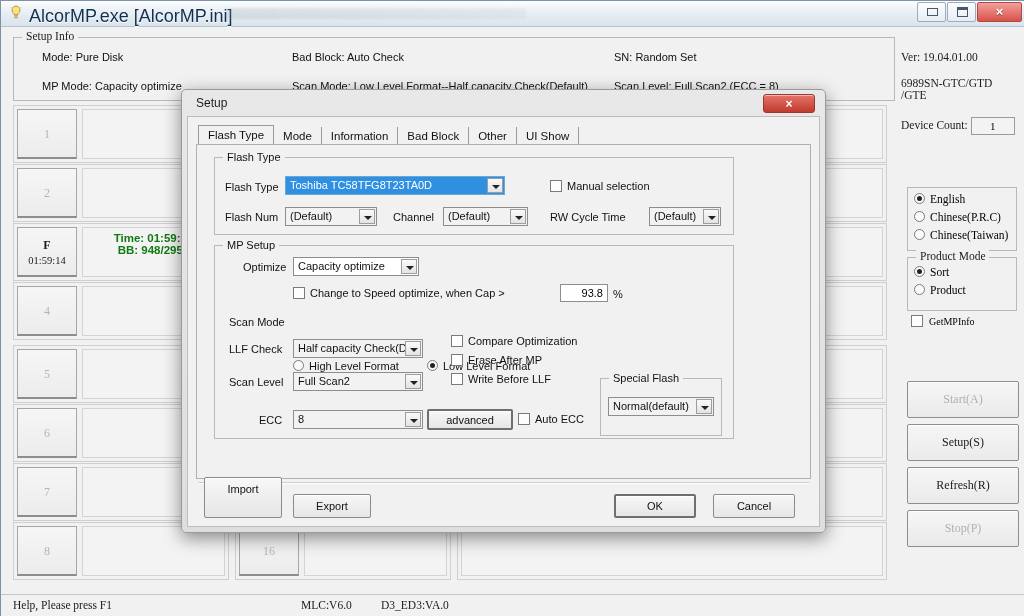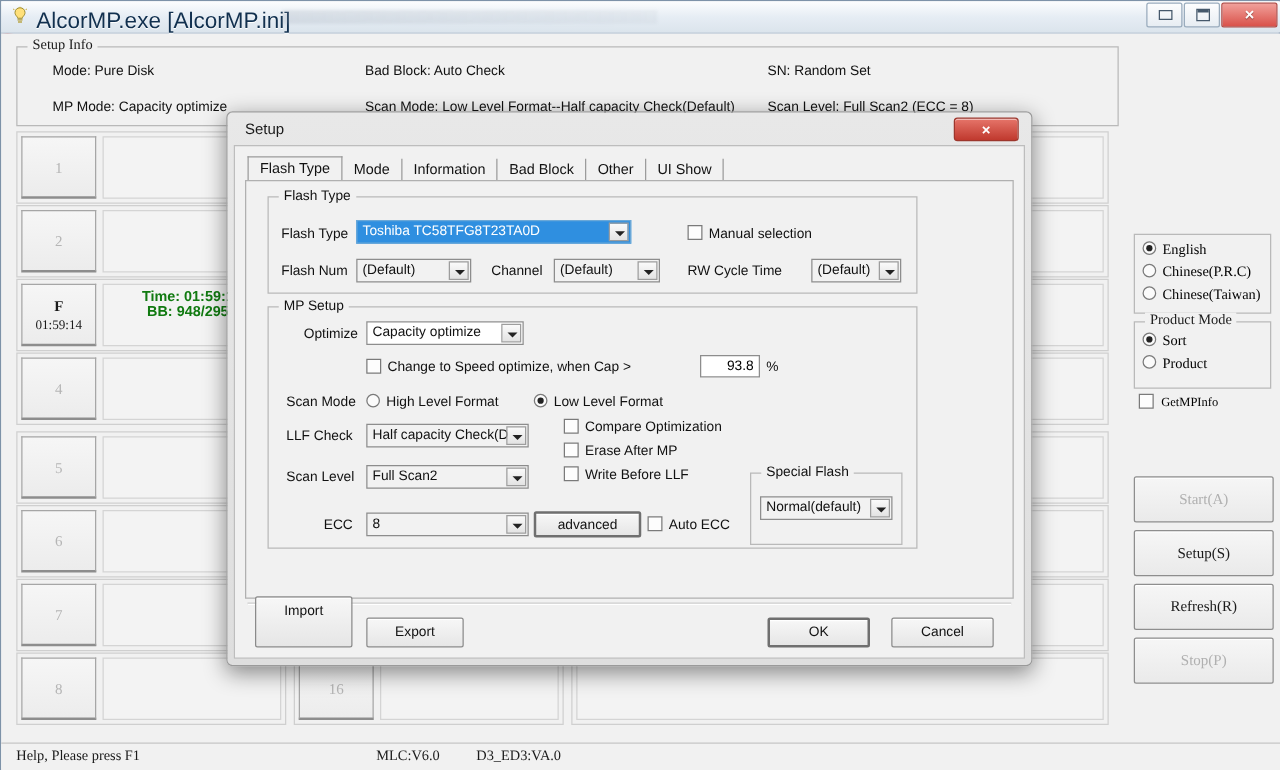--- a/index.html
+++ b/index.html
@@ -145,21 +145,21 @@
      border-top:4px solid #222;}
   .combo.sel-hl{background:#2f8fe0;color:#fff;border-color:#6aa8d8;}
   .combo.sel-hl .arrow{background:linear-gradient(#fafafa,#e3e3e3);color:#222;}
   .combo.gray{background:#f2f2f2;}
 
   .txtbox{position:absolute;height:18px;border:1px solid #8d8d8d;background:#fff;
      box-sizing:border-box;font-size:11px;text-align:right;padding-right:4px;
      line-height:16px;}
   .chk{position:absolute;font-size:11px;color:#111;white-space:nowrap;}
   .chk .cb{margin-right:5px;}
-  .rad{position:absolute;font-size:11px;color:#111;white-space:nowrap;}
+  .rad{position:absolute;font-size:11px;color:#111;white-space:nowrap;margin-top:45px;}
   .btn{position:absolute;background:linear-gradient(#f7f7f7,#e6e6e6);
      border:1px solid #8a8a8a;border-radius:2px;text-align:center;
      font-size:11px;color:#111;box-sizing:border-box;box-shadow:inset 0 1px 0 #fff;}
   .btn.strong{border-width:2px;border-color:#6f6f6f;}
   .dlg-footline{position:absolute;left:10px;right:10px;bottom:42px;height:1px;
      background:#cdcdcd;border-bottom:1px solid #fff;}
 </style>
 </head>
 <body>
 
@@ -194,20 +194,29 @@
     <div class="gb" id="setup-info">
       <span class="gb-lbl">Setup Info</span>
       <span class="si-row" style="left:28px;top:13px;">Mode: Pure Disk</span>
       <span class="si-row" style="left:28px;top:42px;">MP Mode: Capacity optimize</span>
       <span class="si-row" style="left:278px;top:13px;">Bad Block: Auto Check</span>
       <span class="si-row" style="left:278px;top:42px;">Scan Mode: Low Level Format--Half capacity Check(Default)</span>
       <span class="si-row" style="left:600px;top:13px;">SN: Random Set</span>
       <span class="si-row" style="left:600px;top:42px;">Scan Level: Full Scan2 (ECC = 8)</span>
     </div>
 
+    <div class="rpanel">
+      <div class="rp-txt" style="margin-top:14px;">Ver: 19.04.01.00</div>
+      <div class="rp-txt" style="margin-top:14px;">6989SN-GTC/GTD</div>
+      <div class="rp-txt">/GTE</div>
+      <div style="margin-top:16px;white-space:nowrap;">
+        <span class="rp-txt" style="display:inline-block;">Device Count:</span>
+        <span class="devcount-box">1</span>
+      </div>
+    </div>
 
     <div class="lang-gb">
       <div class="radio-row" style="margin-top:5px;">
         <span class="rd on"></span><span>English</span>
       </div>
       <div class="radio-row">
         <span class="rd"></span><span>Chinese(P.R.C)</span>
       </div>
       <div class="radio-row">
         <span class="rd"></span><span>Chinese(Taiwan)</span>

